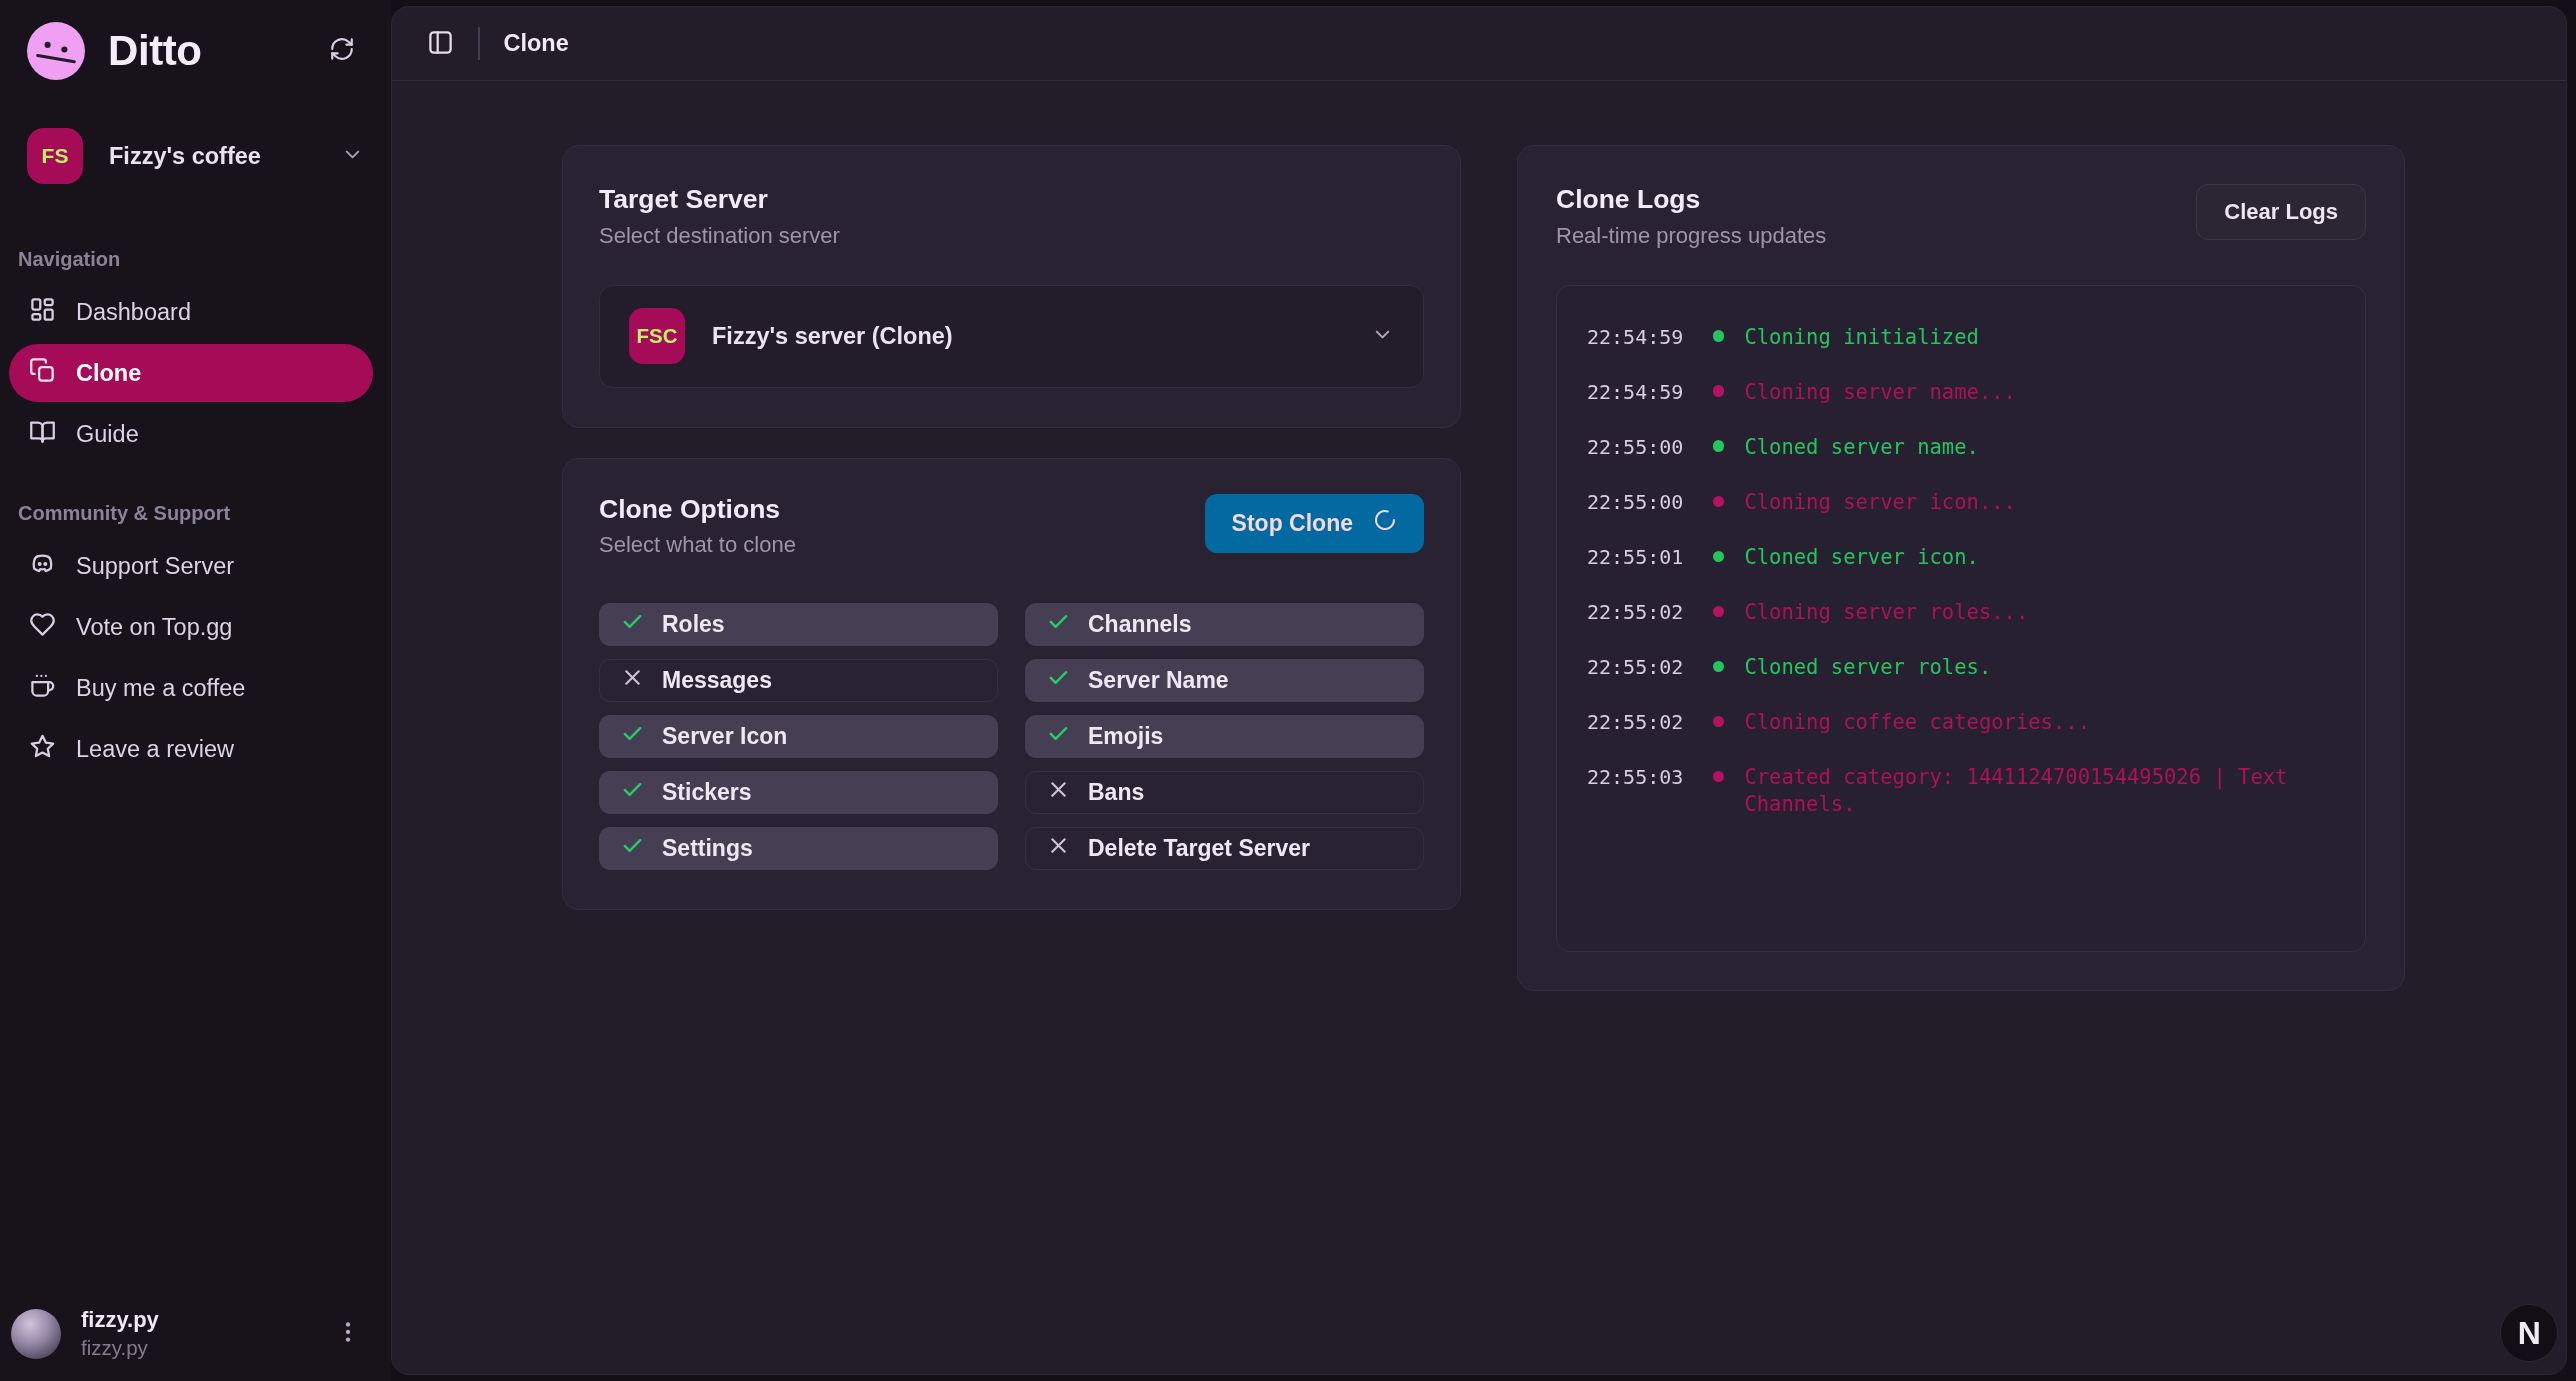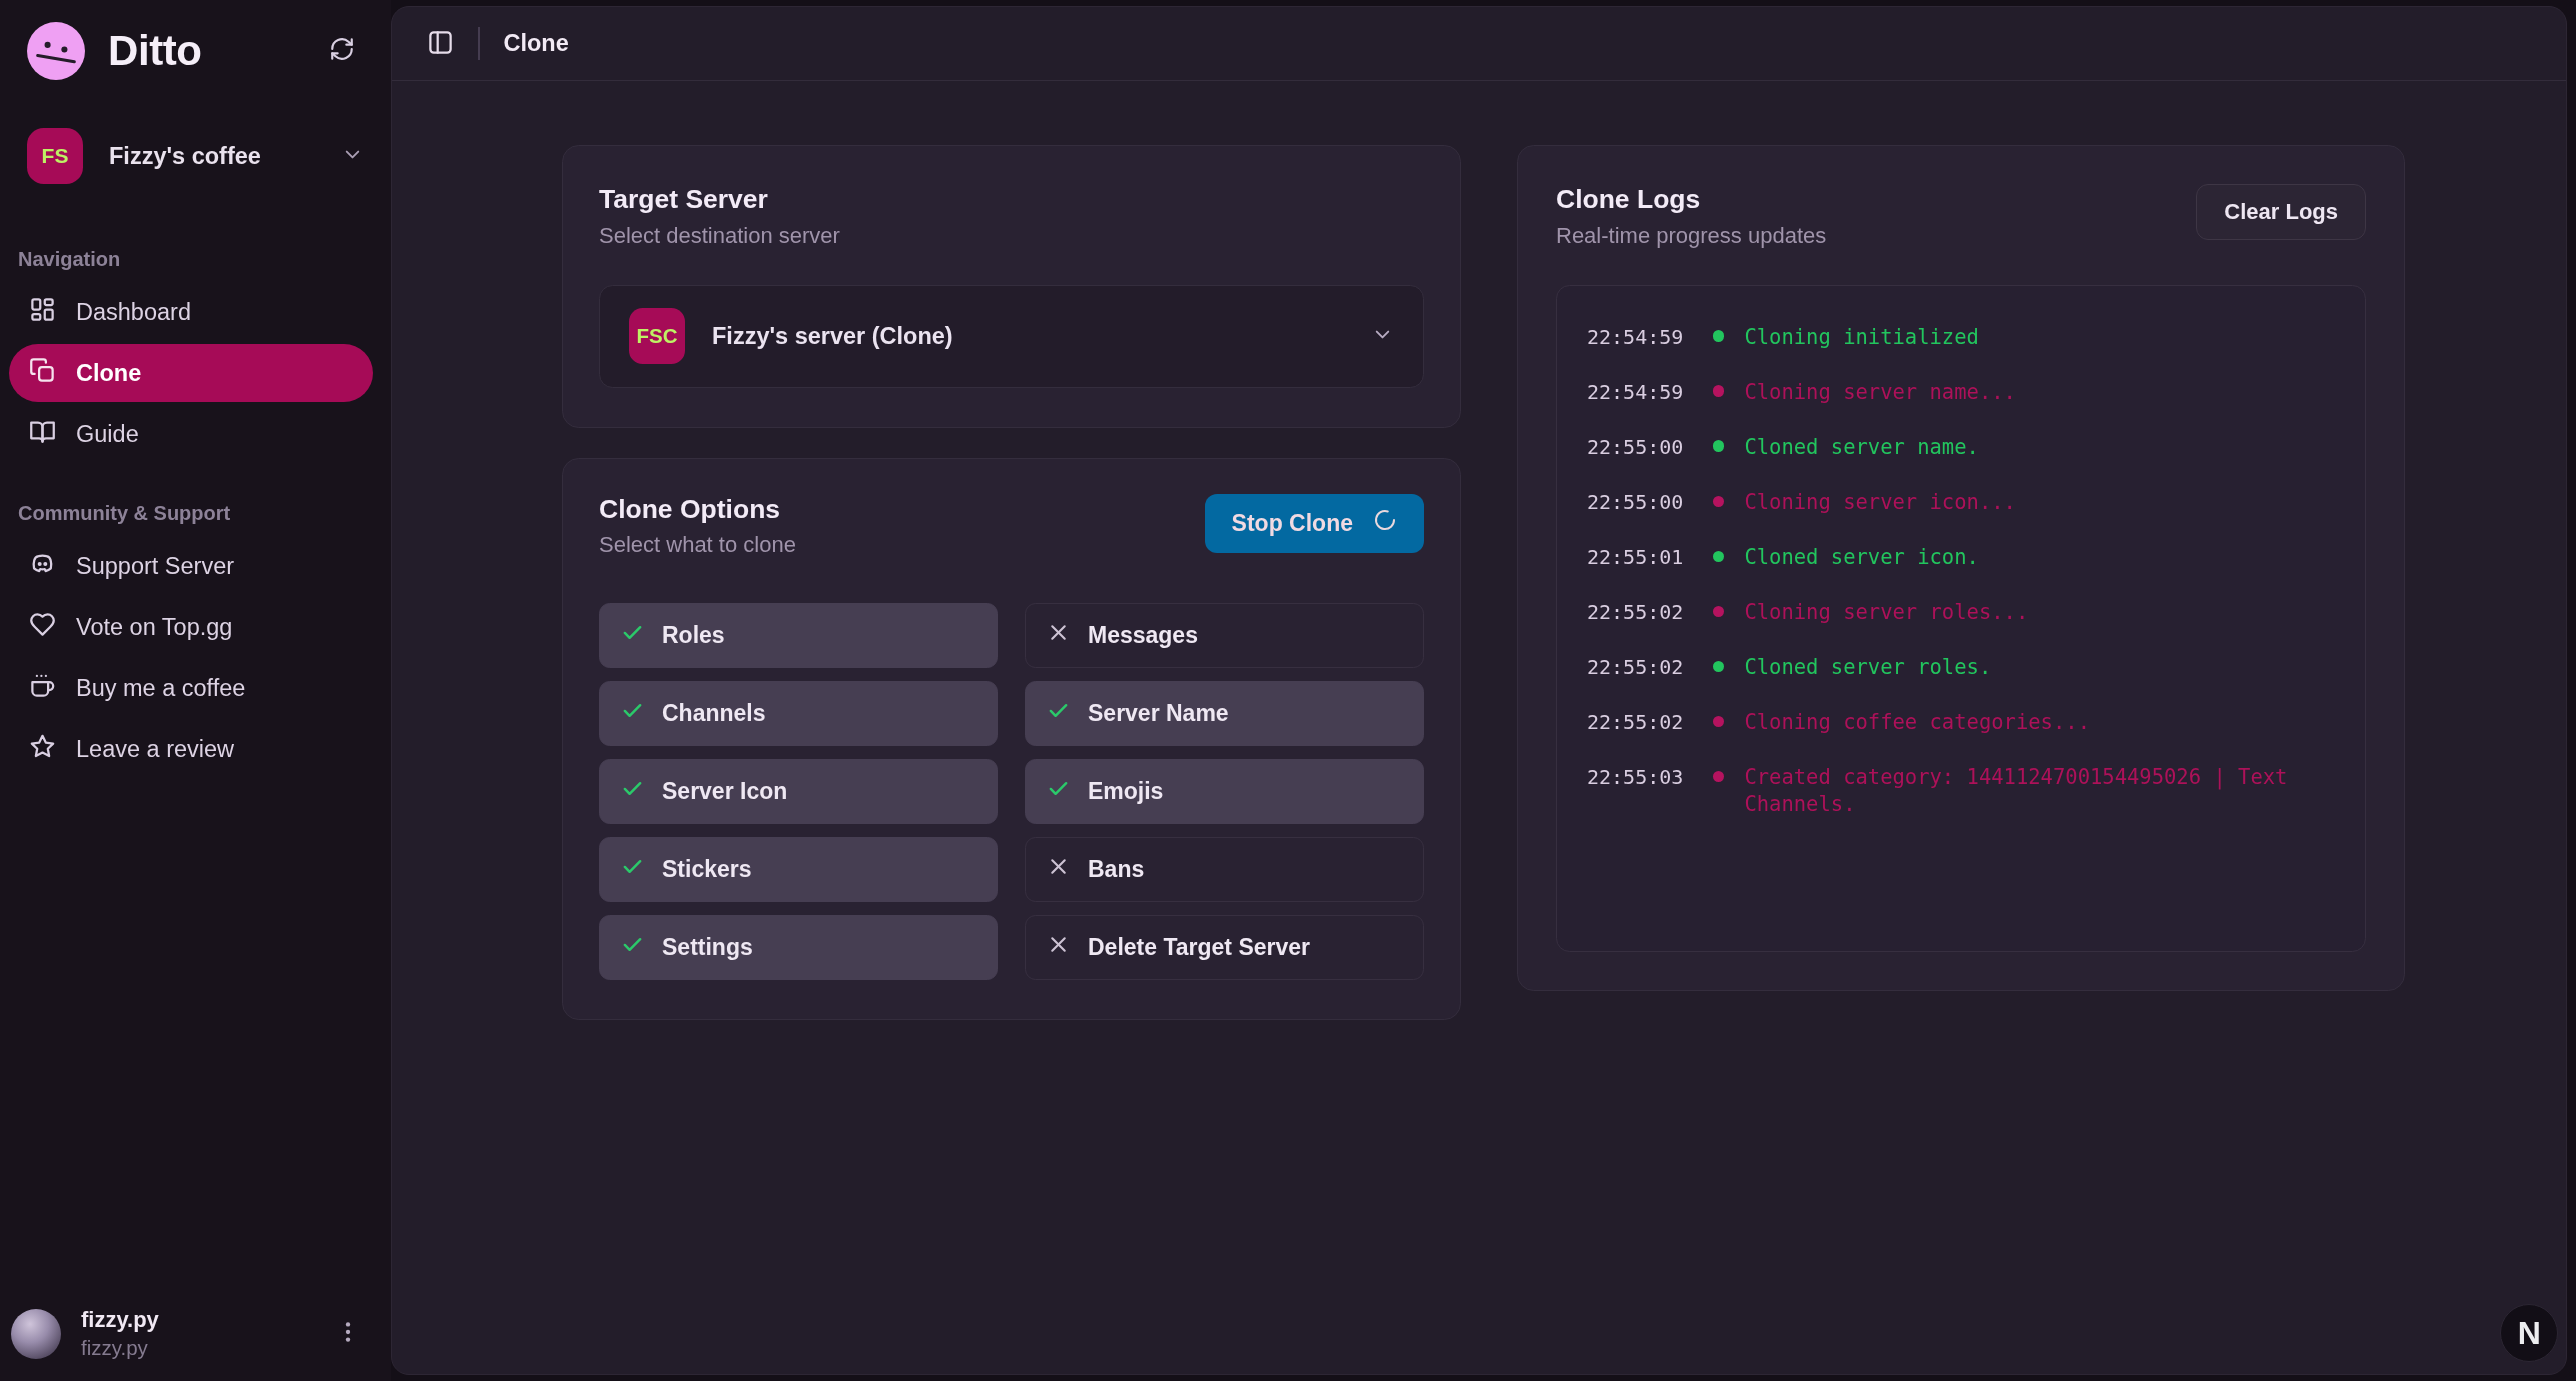--- a/index.html
+++ b/index.html
@@ -70,21 +70,21 @@
   .dropdown .chev { margin-left:auto; }
 
   
   .card.options { margin-top:30px; padding:35px 36px 39px; }
   .card-head { display:flex; align-items:flex-start; justify-content:space-between; }
   .stop-btn { display:flex; align-items:center; gap:20px; height:59px; padding:0 27px;
               background:#0369a1; border:none; border-radius:12px; cursor:pointer;
               font-size:23px; font-weight:600; color:#f1dae2; font-family:inherit; }
   .stop-btn svg.ic { stroke:#ead9de; width:24px; height:24px; }
   .opt-grid { margin-top:45px; display:grid; grid-template-columns:1fr 1fr; column-gap:27px; row-gap:13px; }
-  .option { height:65px; border-radius:10.6px; display:flex; align-items:center; gap:18px;
+  .option { height:43px; border-radius:10.6px; display:flex; align-items:center; gap:18px;
             padding:0 21px; font-size:23px; font-weight:600; color:#efe8f3;
             border:1.5px solid #372f40; cursor:pointer; }
   .option.checked { background:#463e52; border-color:#463e52; }
   .option svg.ic { width:23px; height:23px; flex:none; }
   .option .check { stroke:#2bc96a; stroke-width:2.6; }
   .option .cross { stroke:#cdc3d4; stroke-width:2.2; }
 
   
   .card.logs { padding:38px 38px 38px; height:846px; display:flex; flex-direction:column; }
   .clear-btn { height:56px; padding:0 27px; background:#2c2534; border:1.5px solid #3e3645;
@@ -294,39 +294,39 @@
               <div class="option checked">
                 <span>
                   <svg class="ic check" viewBox="0 0 24 24" width="23" height="23">
                     <path d="M4 12.5l5 5L20 6.5"></path>
                   </svg>
                 </span>
 
                 <span>Roles</span>
               </div>
 
+              <div class="option checked">
+                <span>
+                  <svg class="ic check" viewBox="0 0 24 24" width="23" height="23">
+                    <path d="M4 12.5l5 5L20 6.5"></path>
+                  </svg>
+                </span>
+
+                <span>Channels</span>
+              </div>
+
               <div class="option">
 
                 <span>
                   <svg class="ic cross" viewBox="0 0 24 24" width="21" height="21">
                     <path d="M5.5 5.5l13 13"></path>
                     <path d="M18.5 5.5l-13 13"></path>
                   </svg>
                 </span>
                 <span>Messages</span>
-              </div>
-
-              <div class="option checked">
-                <span>
-                  <svg class="ic check" viewBox="0 0 24 24" width="23" height="23">
-                    <path d="M4 12.5l5 5L20 6.5"></path>
-                  </svg>
-                </span>
-
-                <span>Channels</span>
               </div>
 
               <div class="option checked">
                 <span>
                   <svg class="ic check" viewBox="0 0 24 24" width="23" height="23">
                     <path d="M4 12.5l5 5L20 6.5"></path>
                   </svg>
                 </span>
 
                 <span>Server Name</span>

